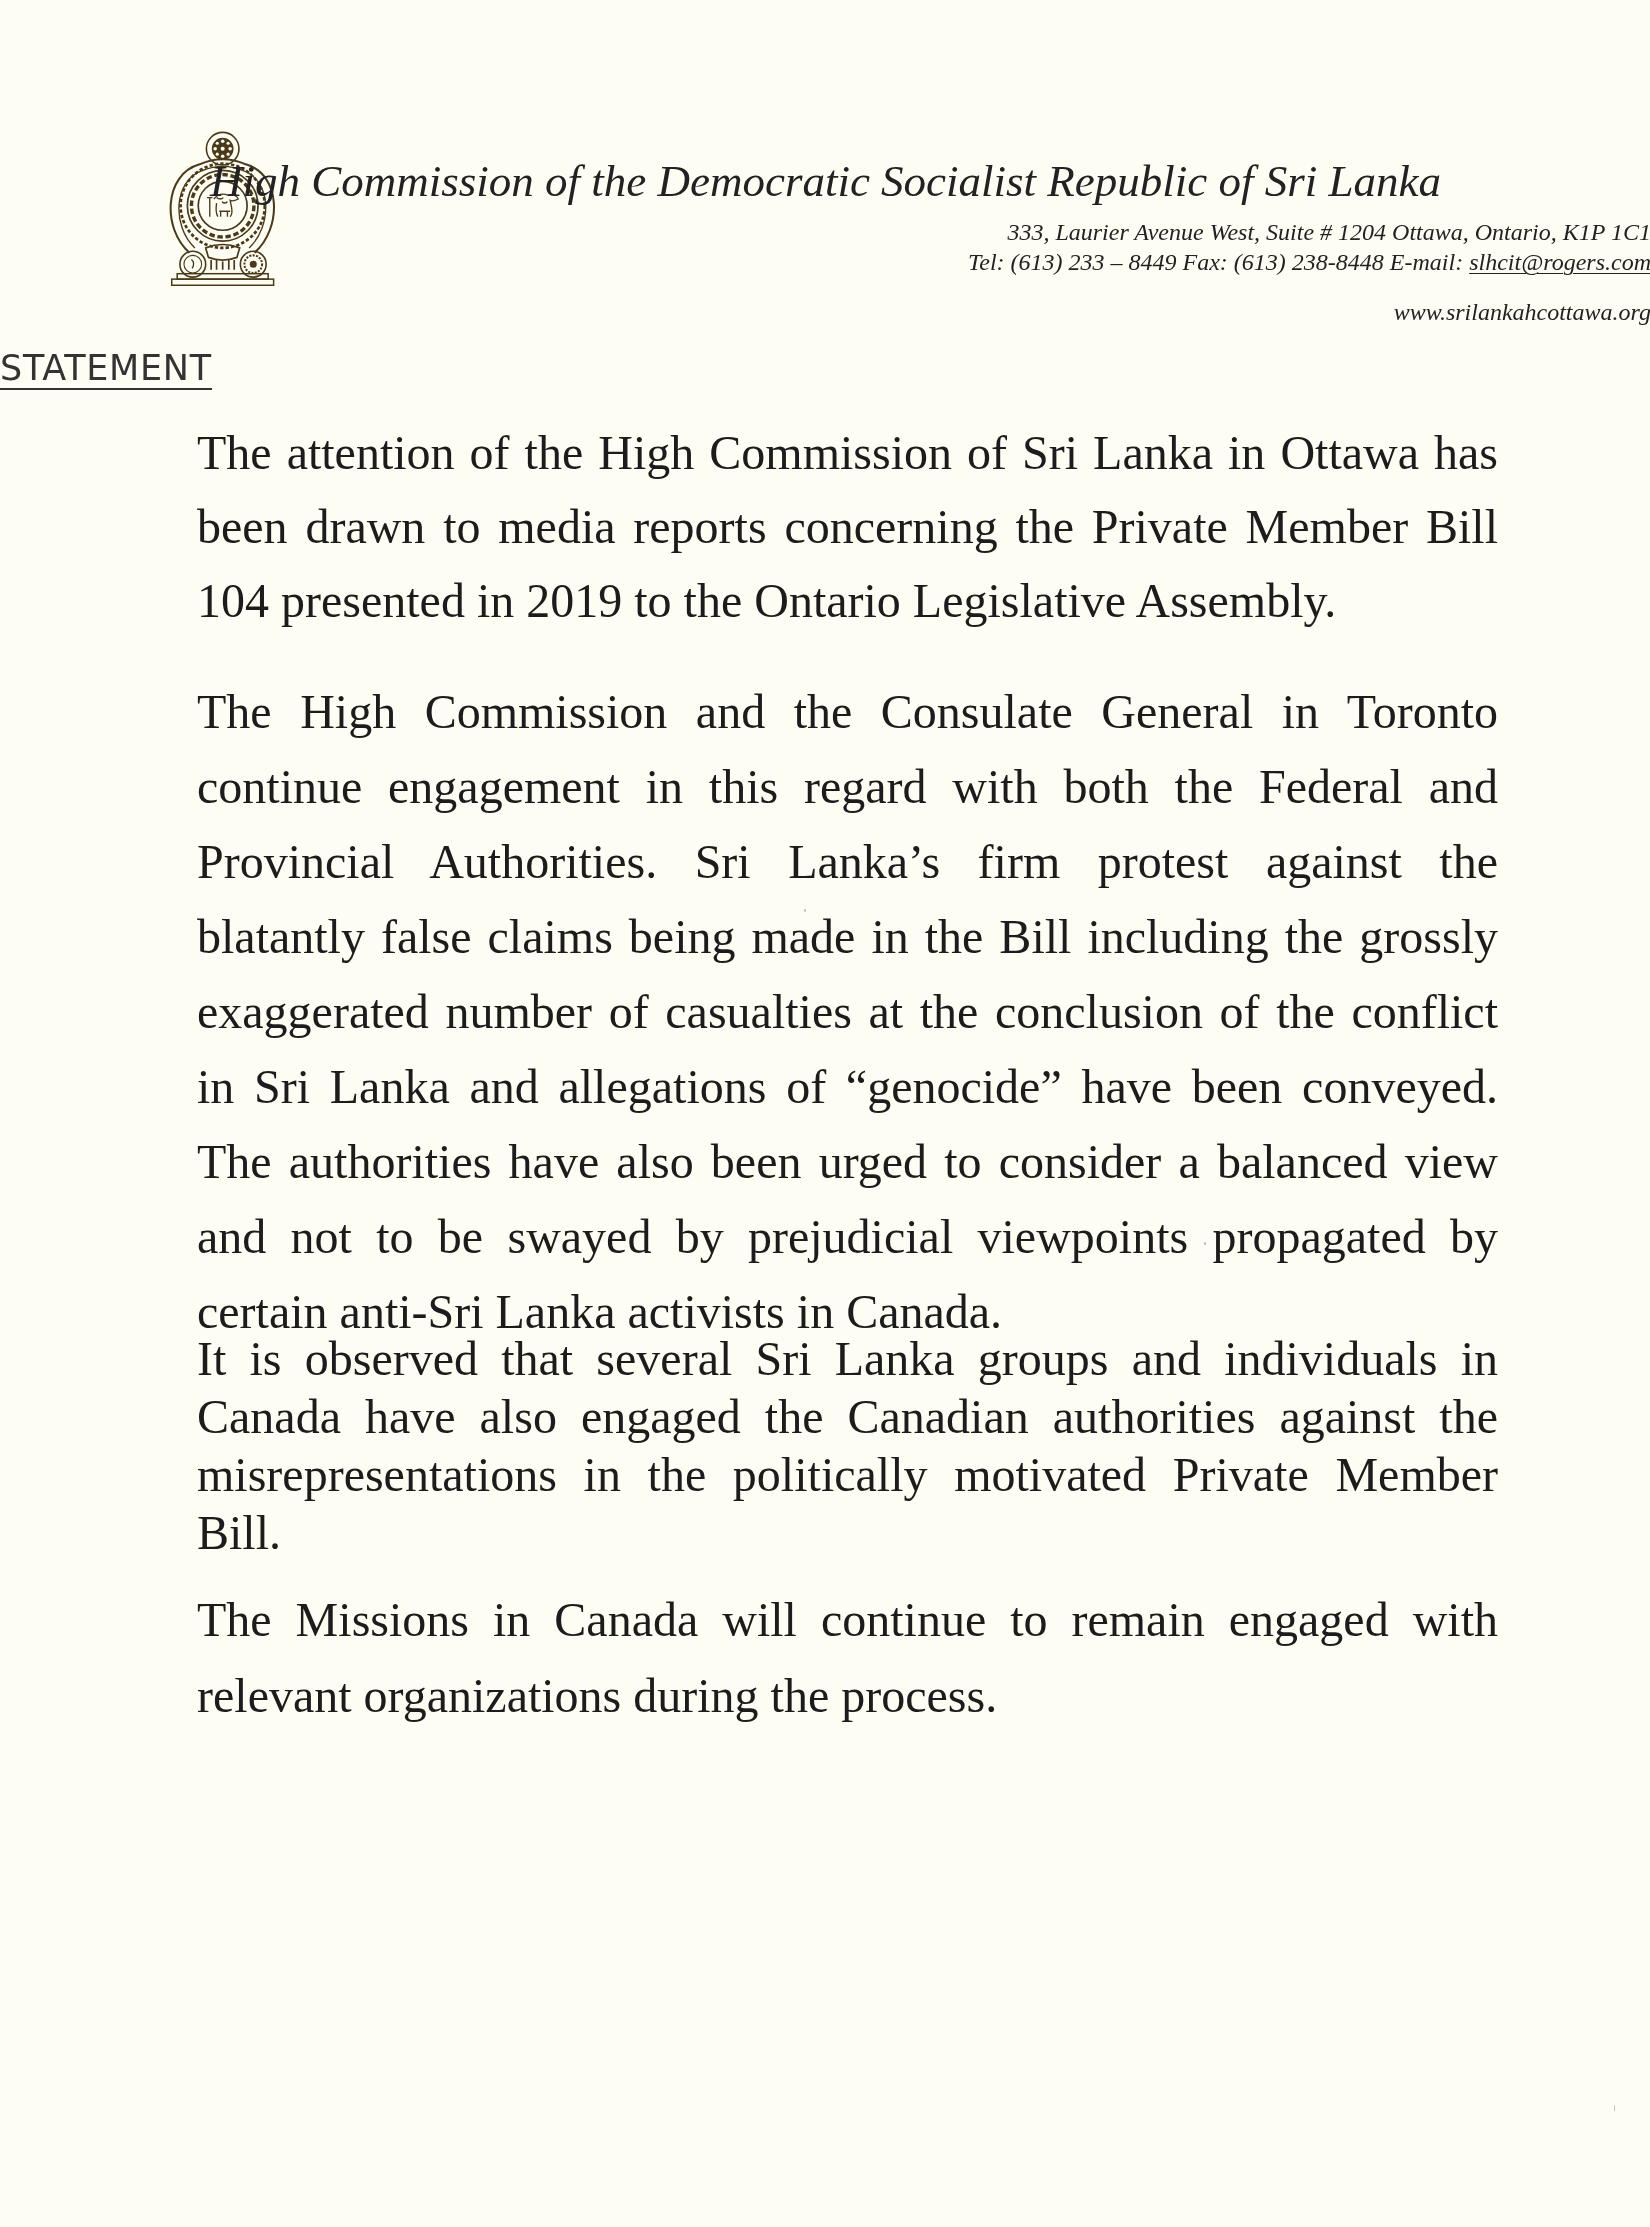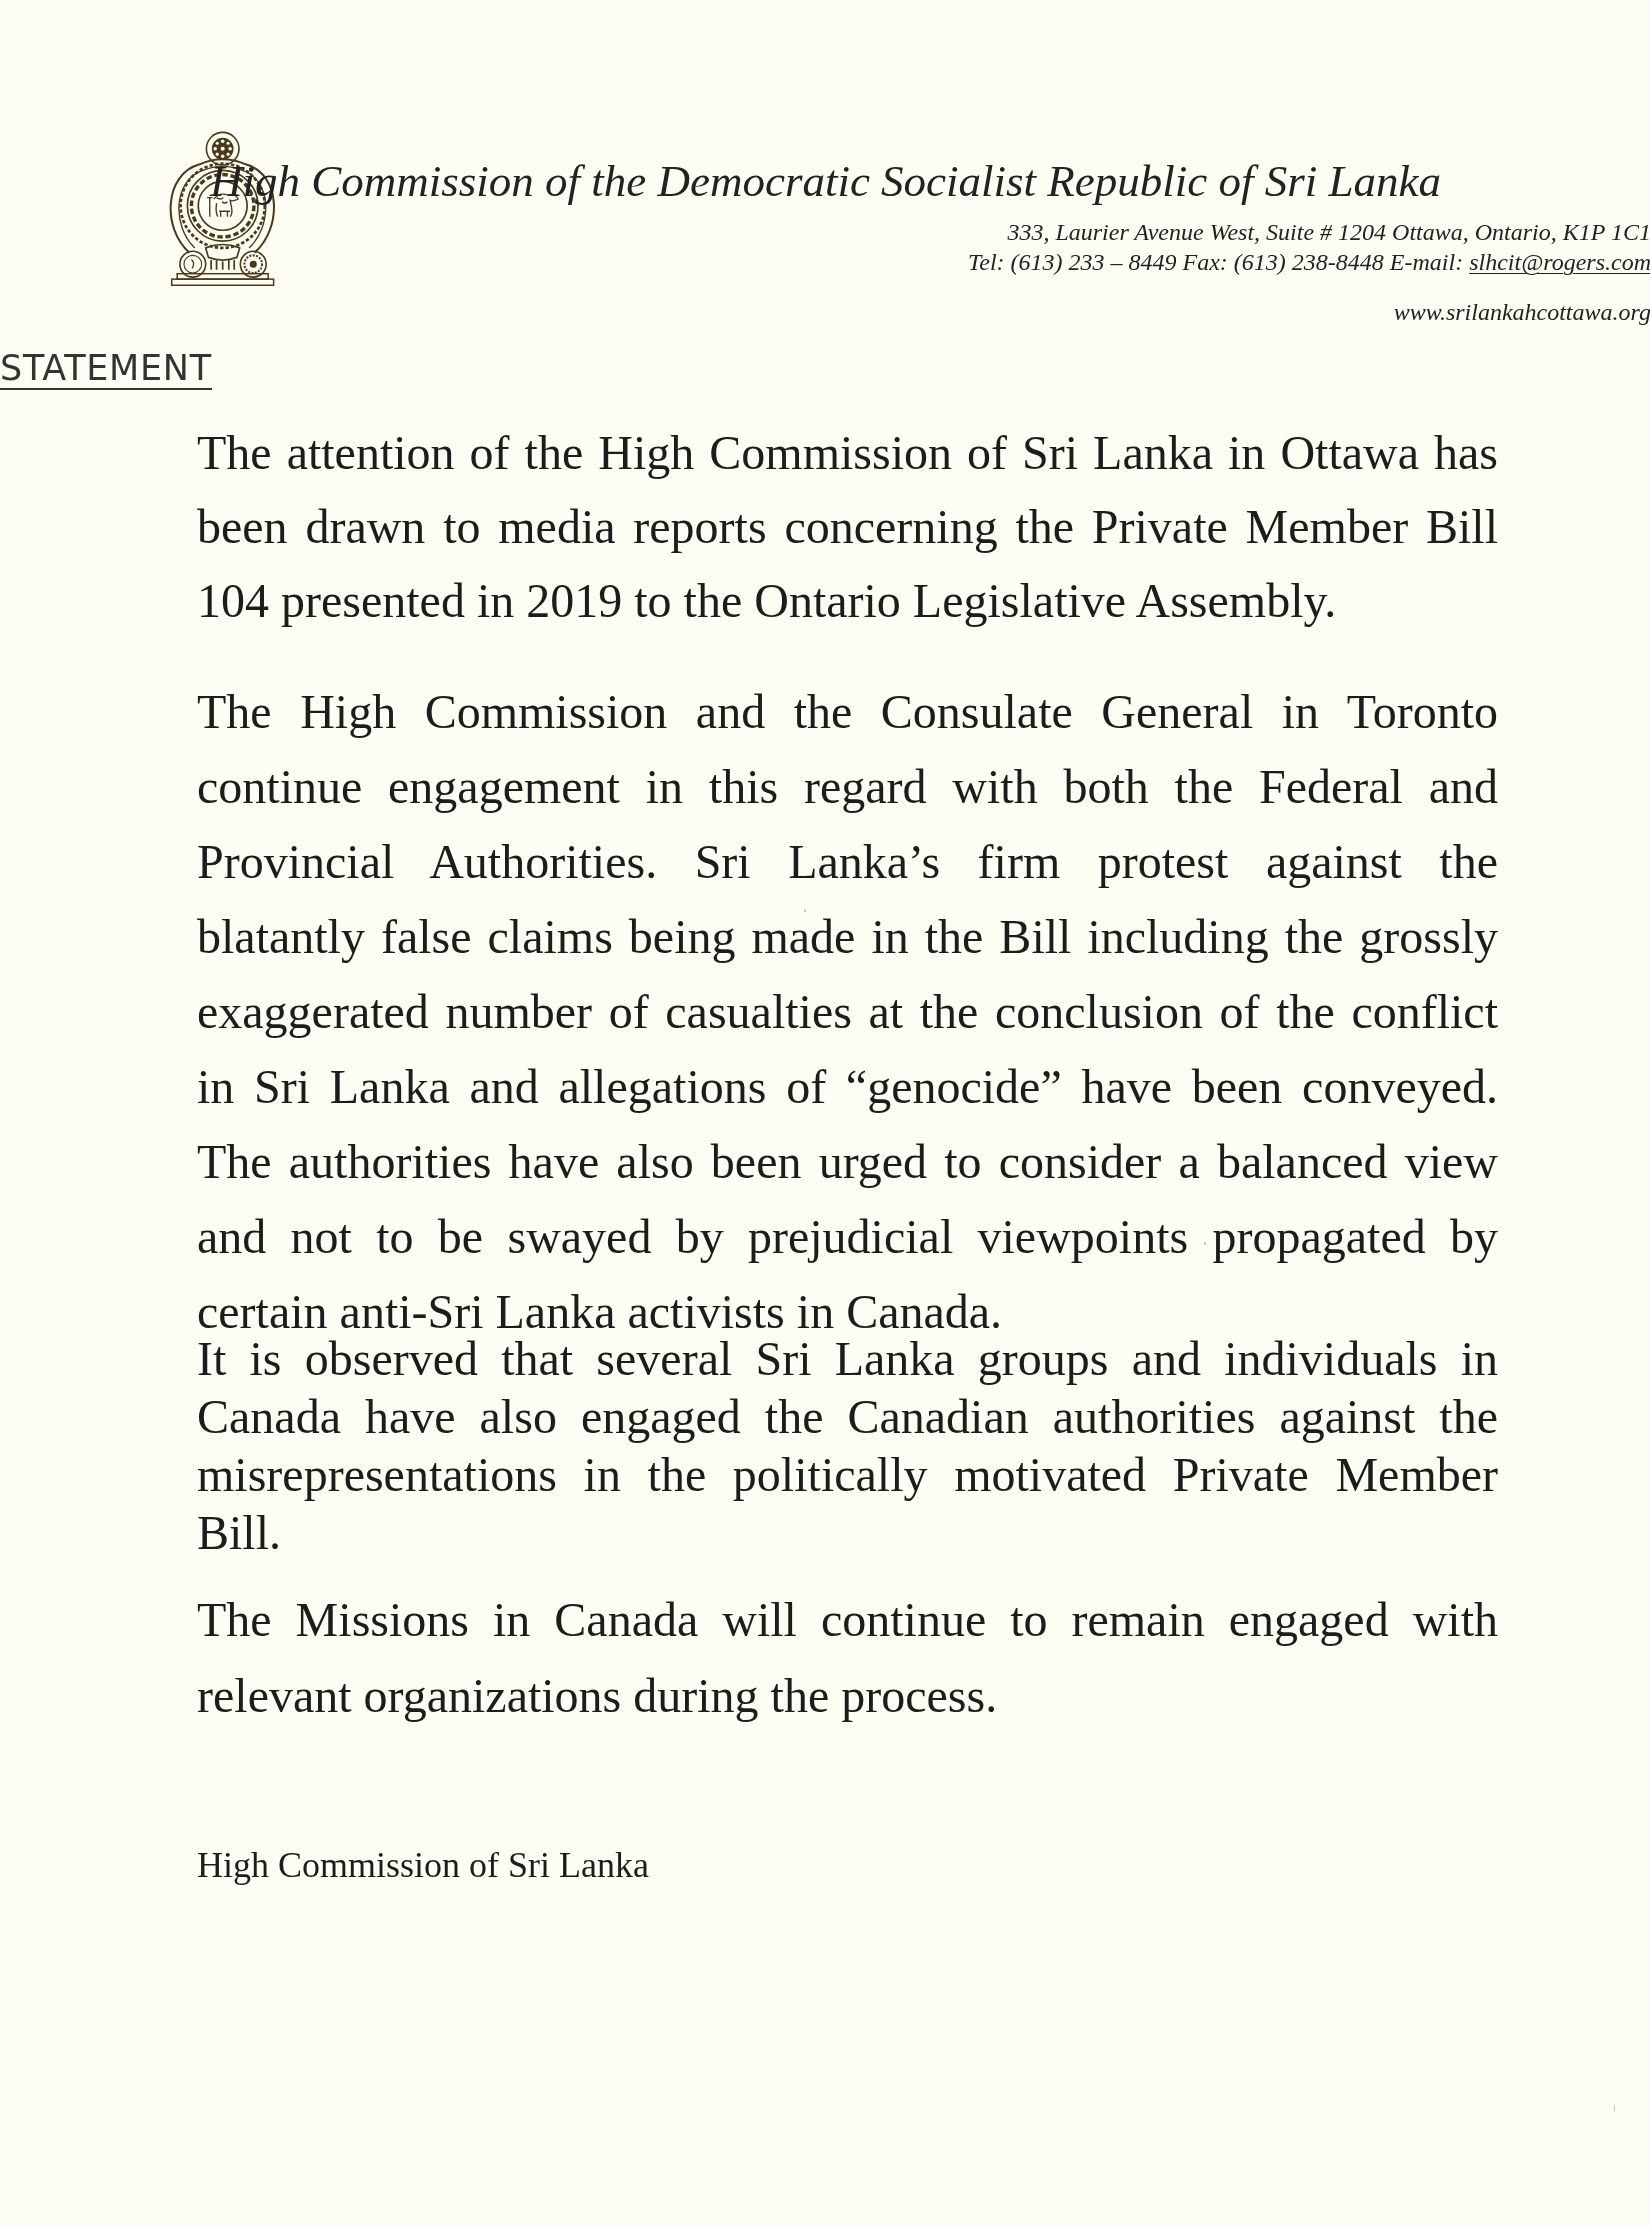--- a/index.html
+++ b/index.html
@@ -104,20 +104,19 @@
 <div class="lh-line" style="top:275px;margin-top:22px;">www.srilankahcottawa.org</div>
 
 <div class="heading"><span>STATEMENT</span></div>
 
 <p class="body para" id="p1">The attention of the High Commission of Sri Lanka in Ottawa has been drawn to media reports concerning the Private Member Bill 104 presented in 2019 to the Ontario Legislative Assembly.</p>
 <p class="body para" id="p2">The High Commission and the Consulate General in Toronto continue engagement in this regard with both the Federal and Provincial Authorities. Sri Lanka’s firm protest against the blatantly false claims being made in the Bill including the grossly exaggerated number of casualties at the conclusion of the conflict in Sri Lanka and allegations of “genocide” have been conveyed. The authorities have also been urged to consider a balanced view and not to be swayed by prejudicial viewpoints propagated by certain anti-Sri Lanka activists in Canada.</p>
 <p class="body para" id="p3">It is observed that several Sri Lanka groups and individuals in Canada have also engaged the Canadian authorities against the misrepresentations in the politically motivated Private Member Bill.</p>
 <p class="body para" id="p4">The Missions in Canada will continue to remain engaged with relevant organizations during the process.</p>
 
 <div class="sig">
-  <div>High Commission of Sri Lanka</div>
 </div>
 
 <div class="speck" style="left:727px;top:1299px;"></div>
 <div class="speck" style="left:1204px;top:1242px;"></div>
 <div class="speck" style="left:804px;top:909px;"></div>
 <div class="speck" style="left:1614px;top:2105px;width:1.4px;height:6.8px;"></div>
 
 
 </body></html>

